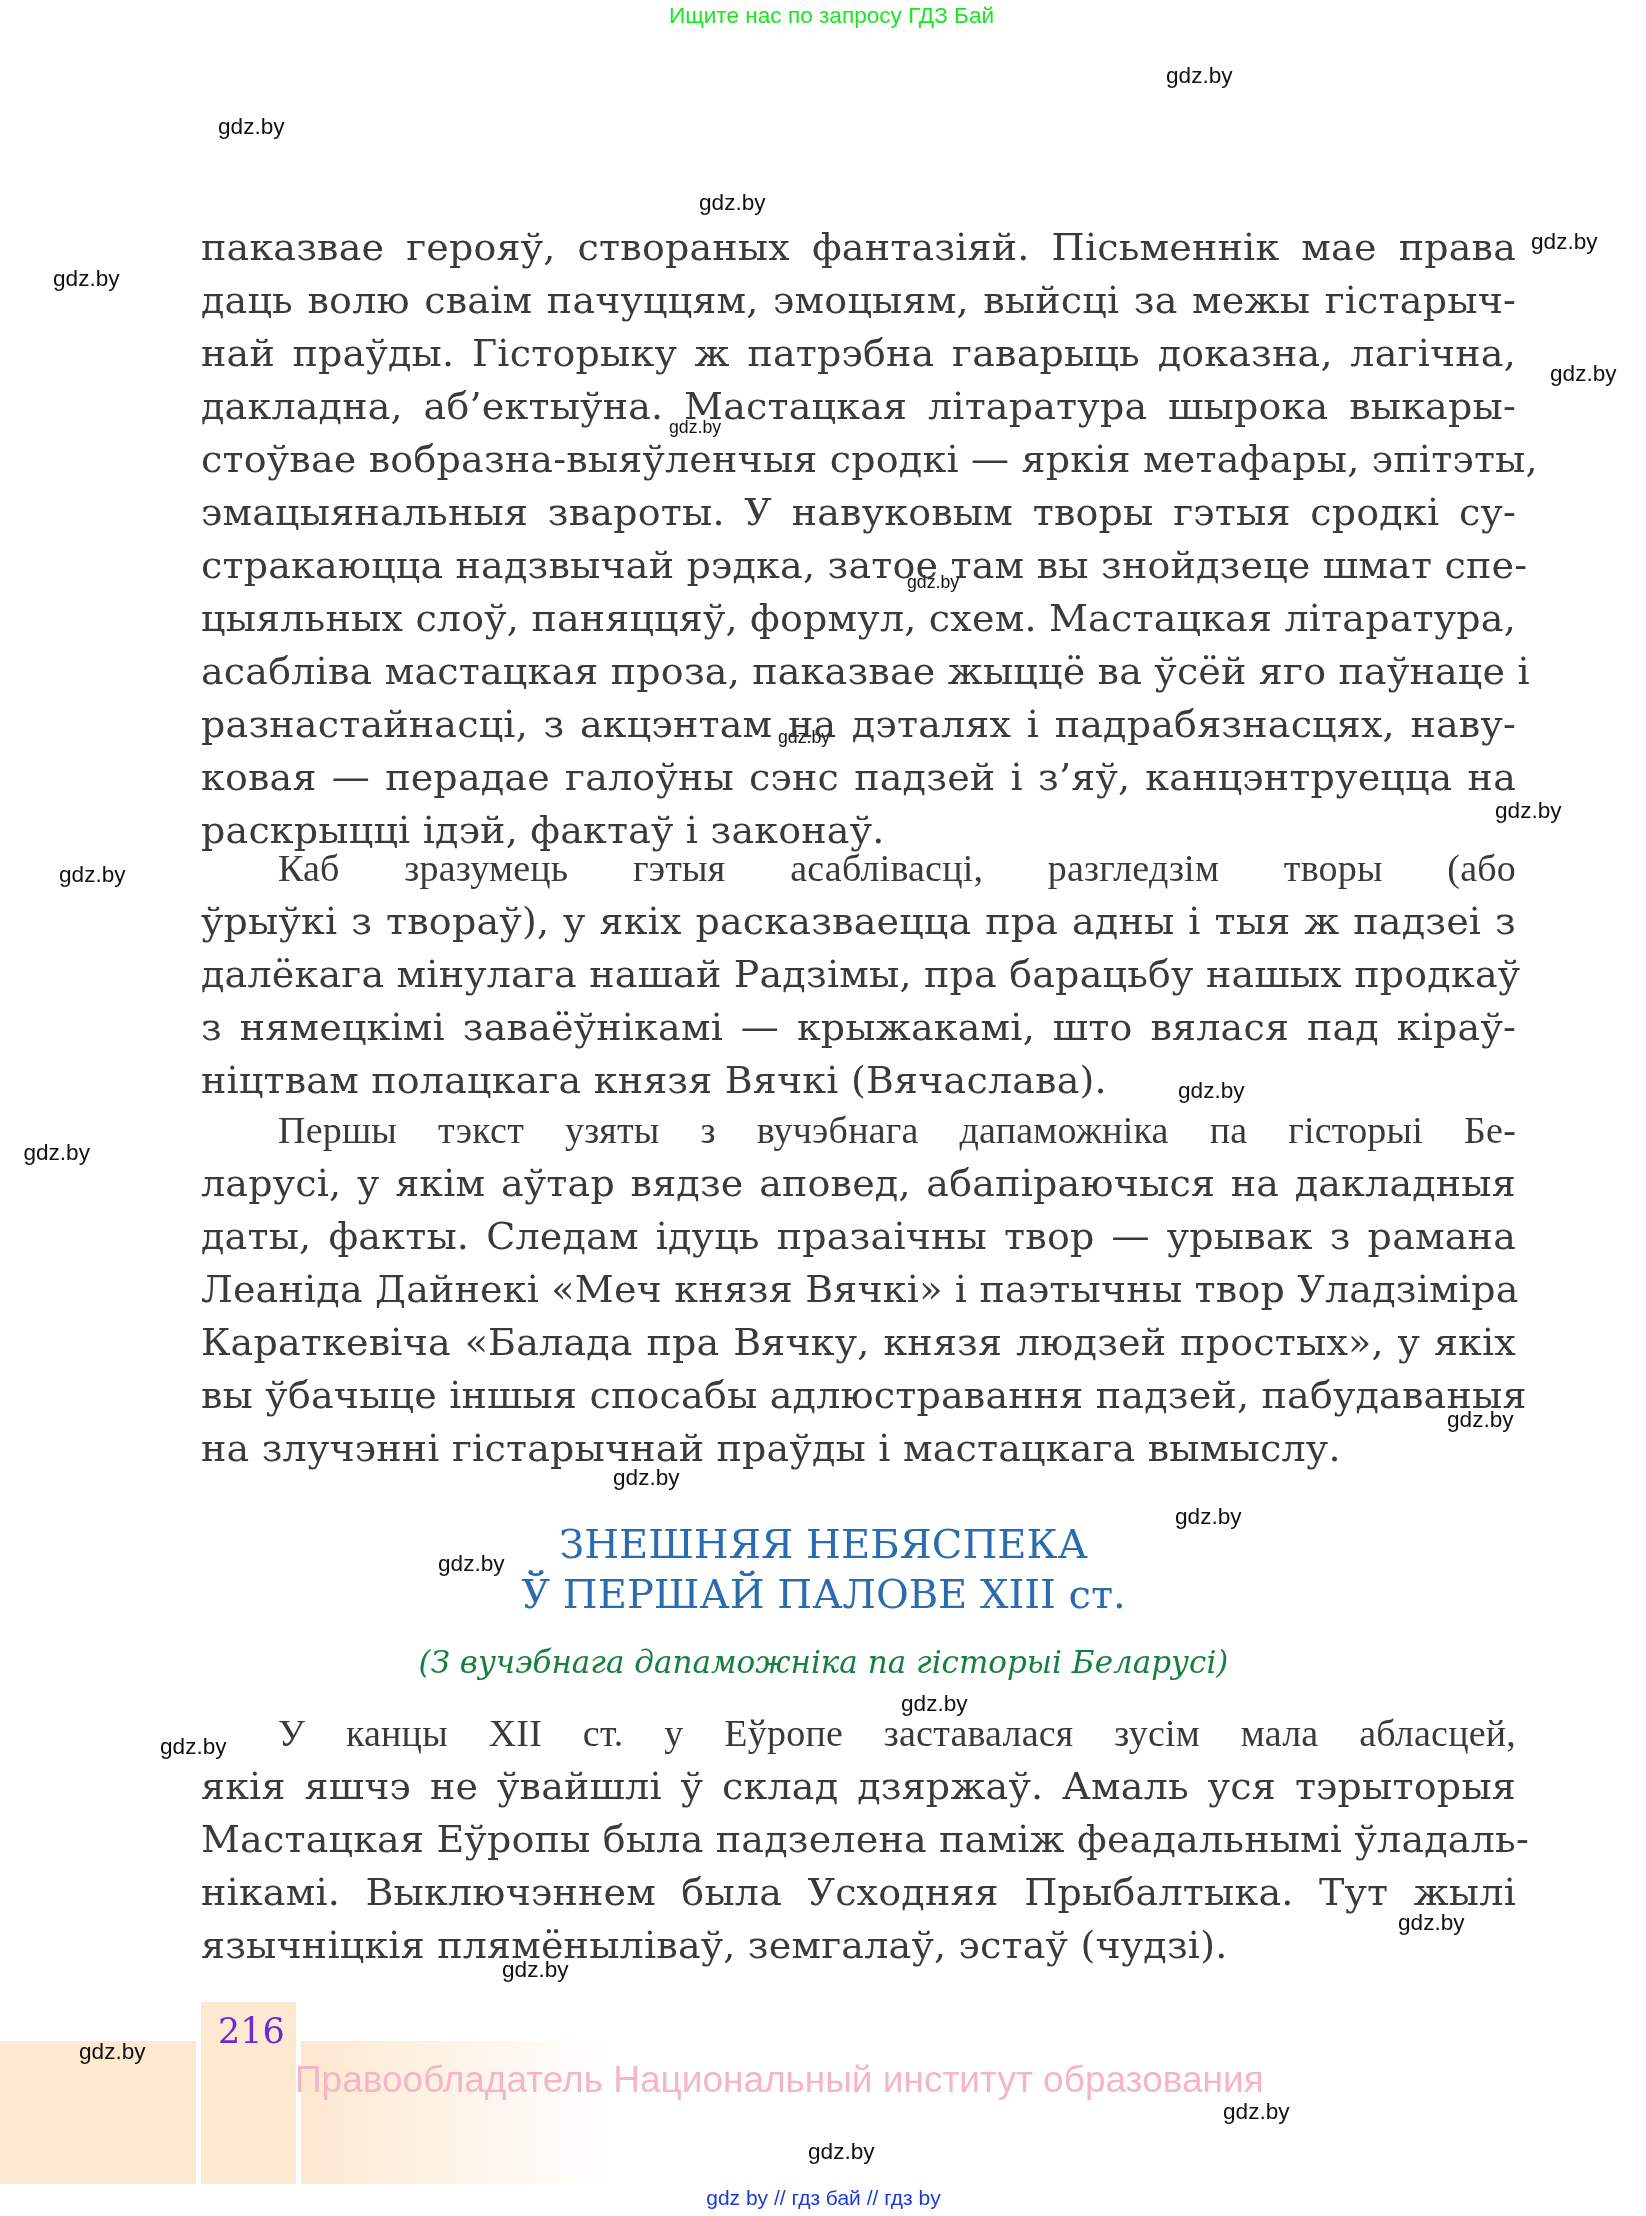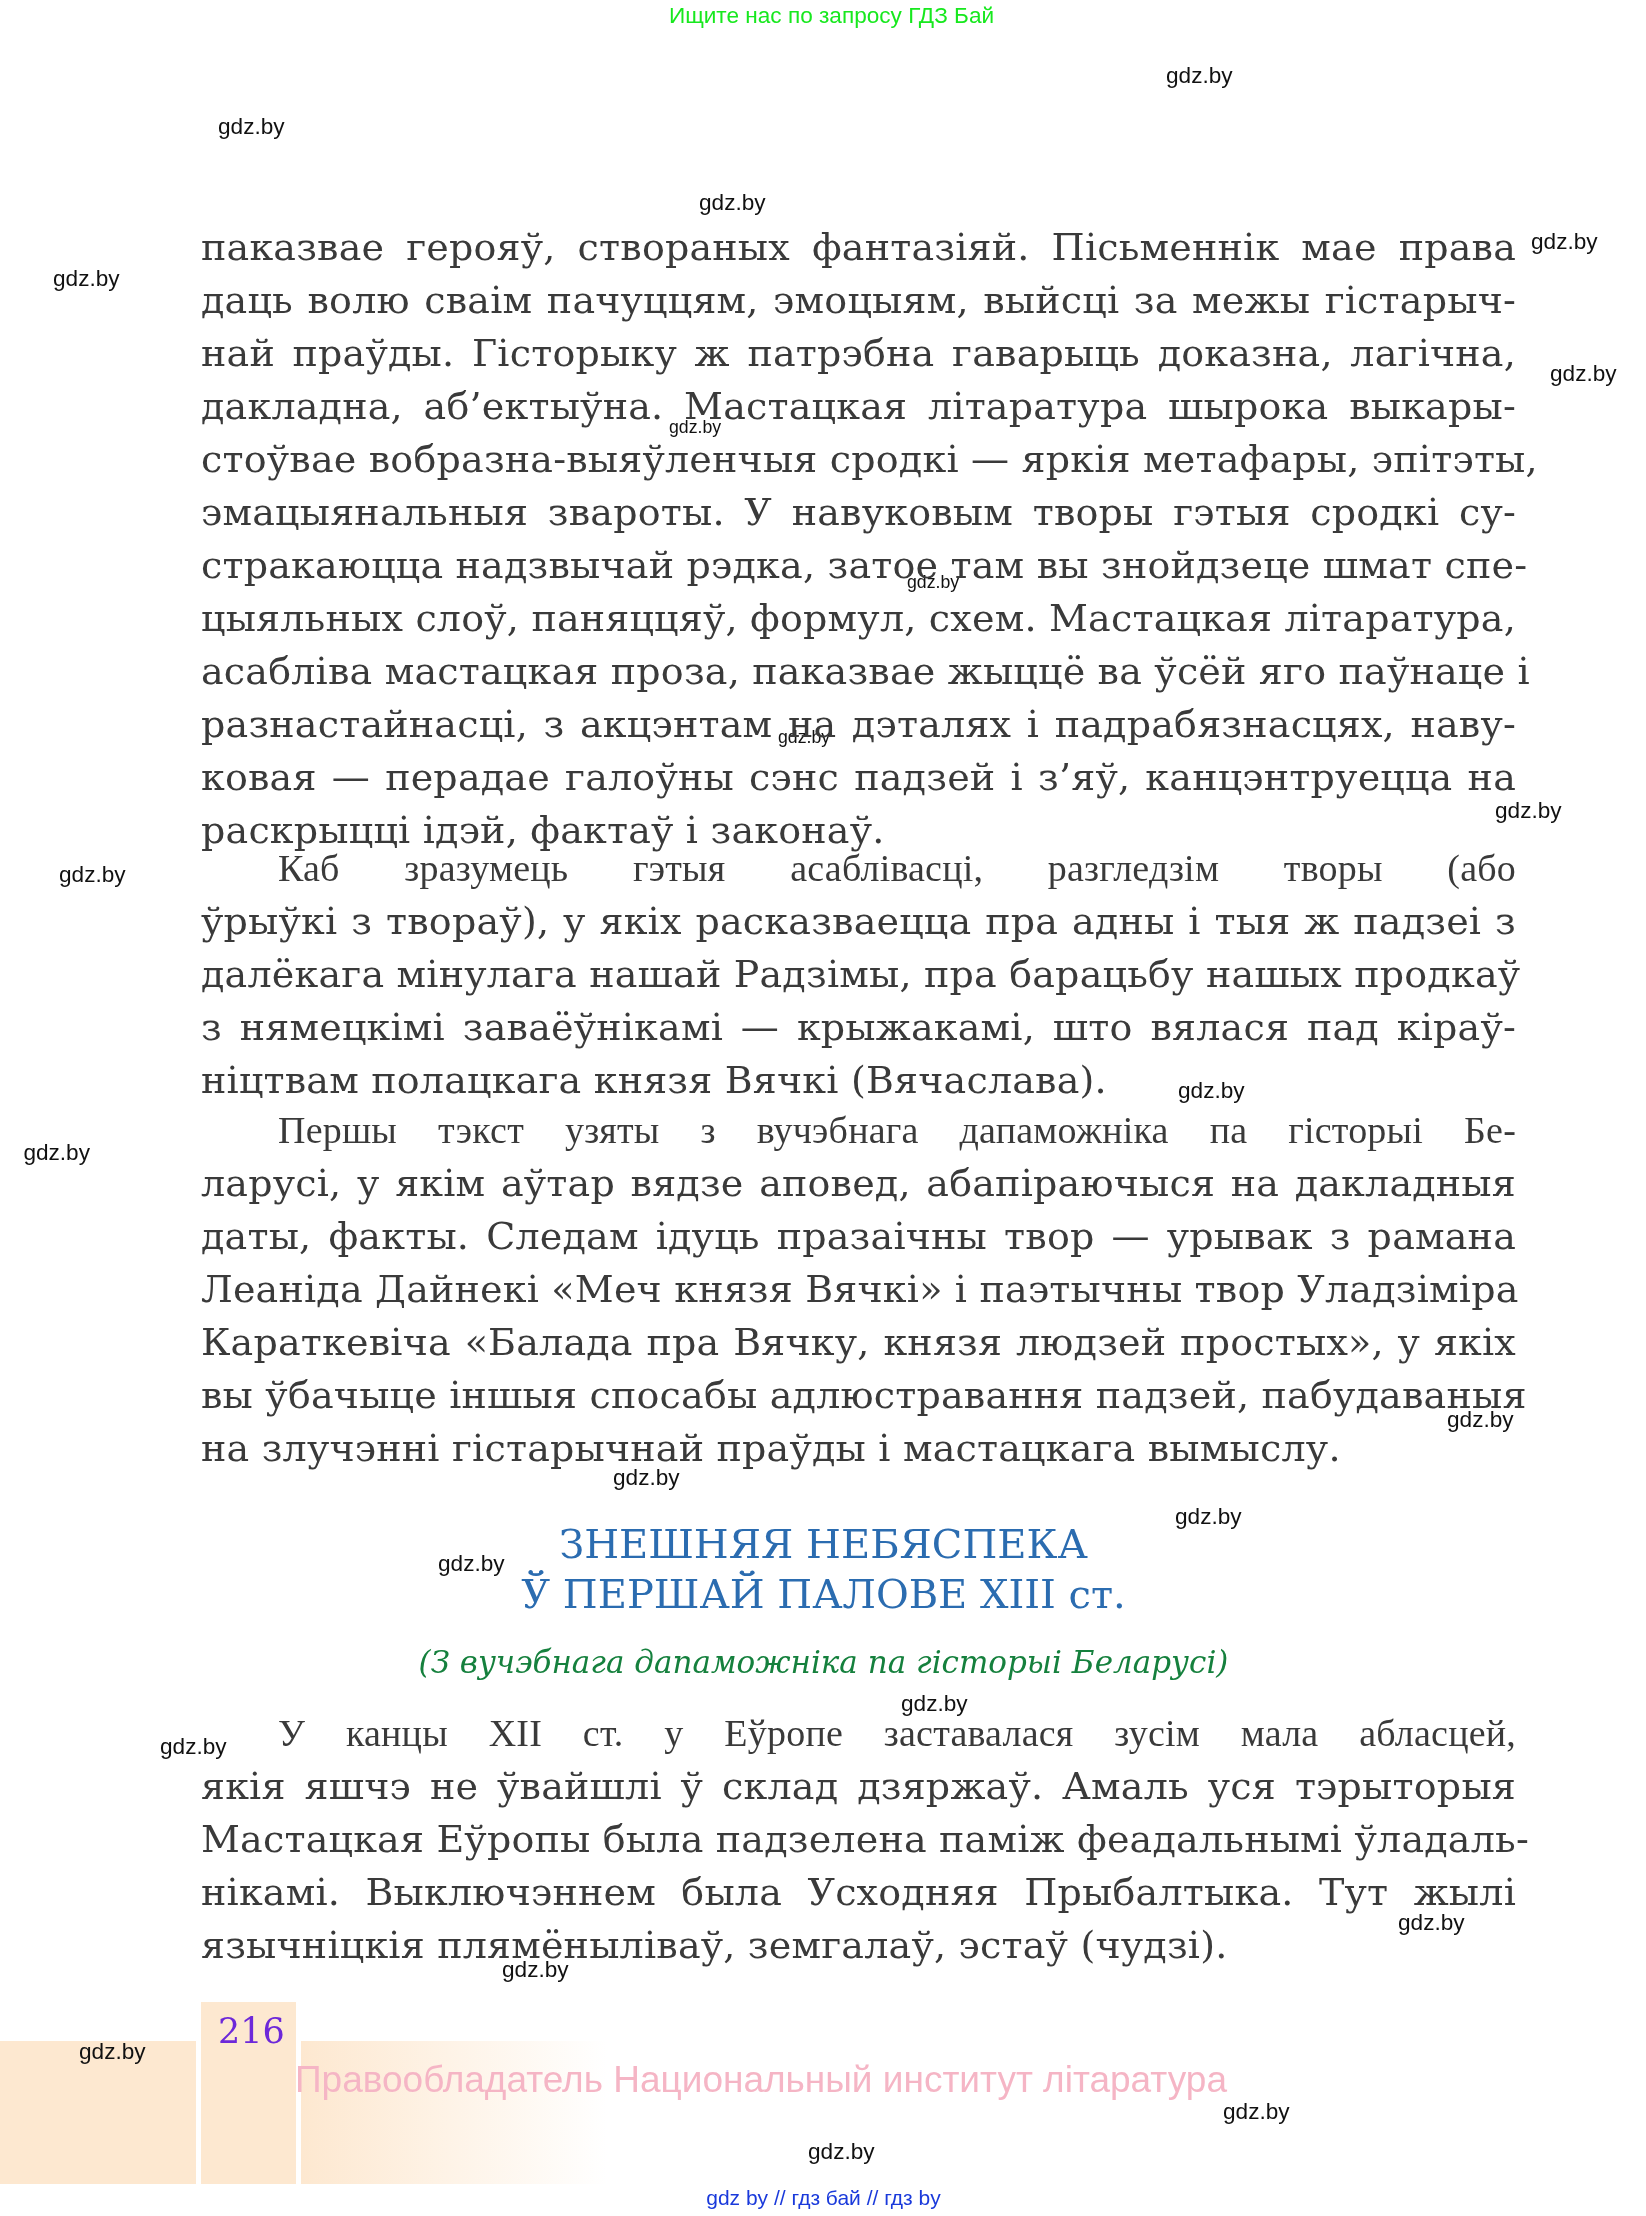--- a/index.html
+++ b/index.html
@@ -128,17 +128,17 @@
   <span class="line">Мастацкая Еўропы была падзелена паміж феадальнымі ўладаль-</span>
   <span class="line">нікамі. Выключэннем была Усходняя Прыбалтыка. Тут жылі</span>
   <span class="line last">язычніцкія плямёныліваў, земгалаў, эстаў (чудзі).</span>
 </div>
 
 <div class="footer-block-left"></div>
 <div class="footer-page-tab"></div>
 <div class="footer-band"></div>
 <div class="page-number">216</div>
 <div class="wm" style="left:79px;top:2039px">gdz.by</div>
-<div class="rights">Правообладатель Национальный институт літаратура</div>
+<div class="rights">Правообладатель Национальный институт образования</div>
 <div class="wm" style="left:1223px;top:2099px">gdz.by</div>
 <div class="wm" style="left:808px;top:2139px">gdz.by</div>
 <div class="bottom-links">gdz by  //  гдз бай  //  гдз by</div>
 
 
 </body></html>

